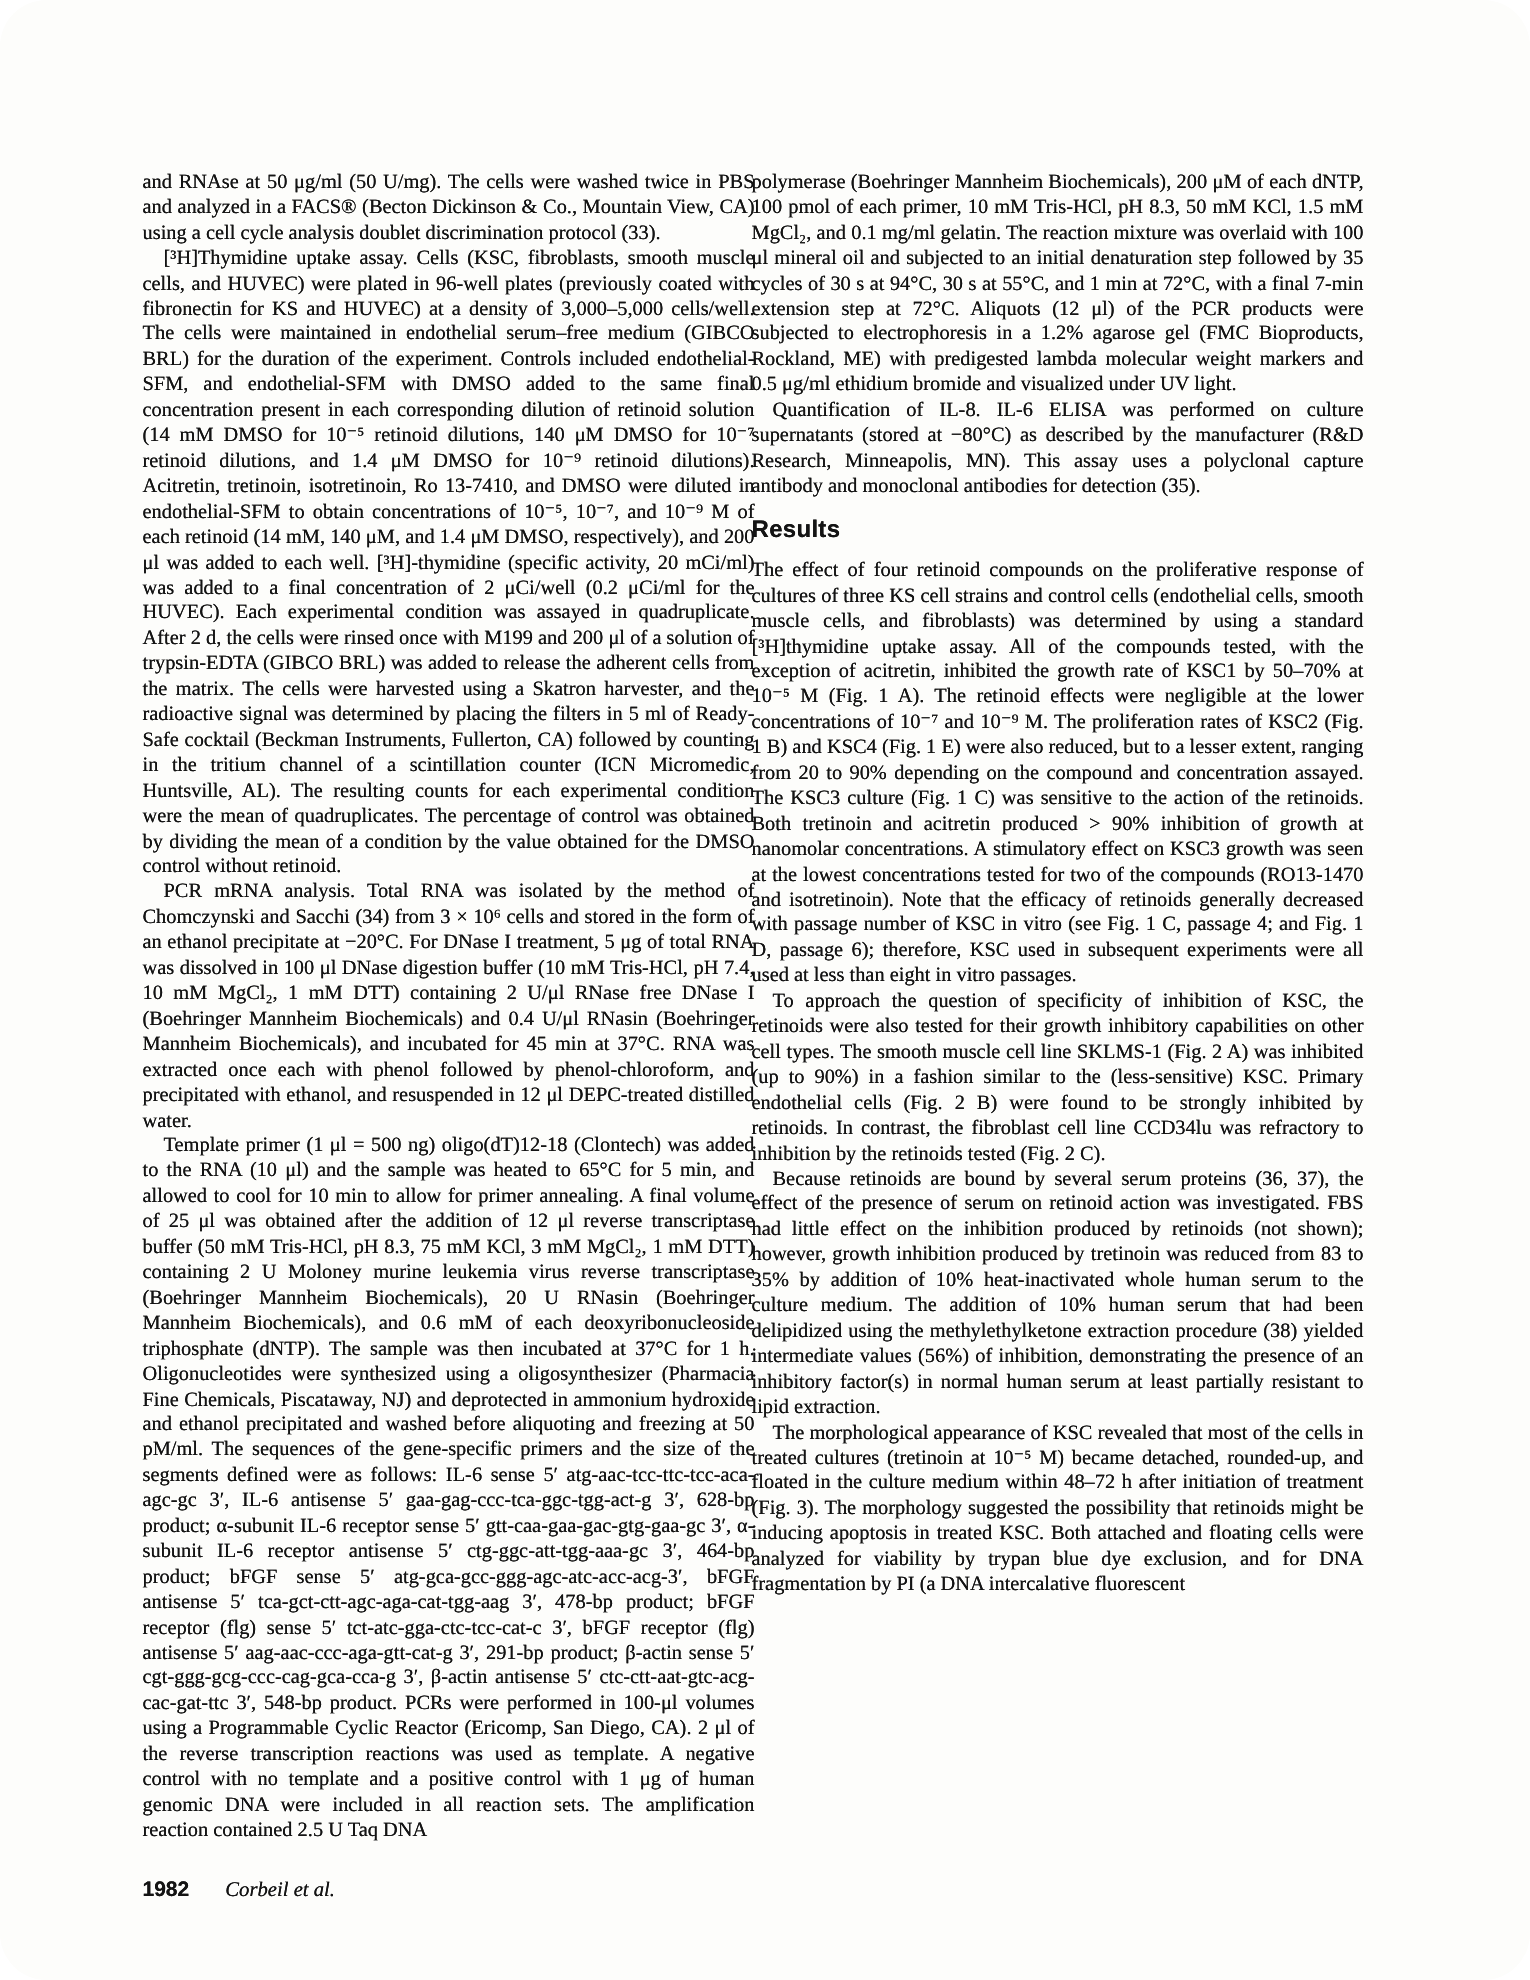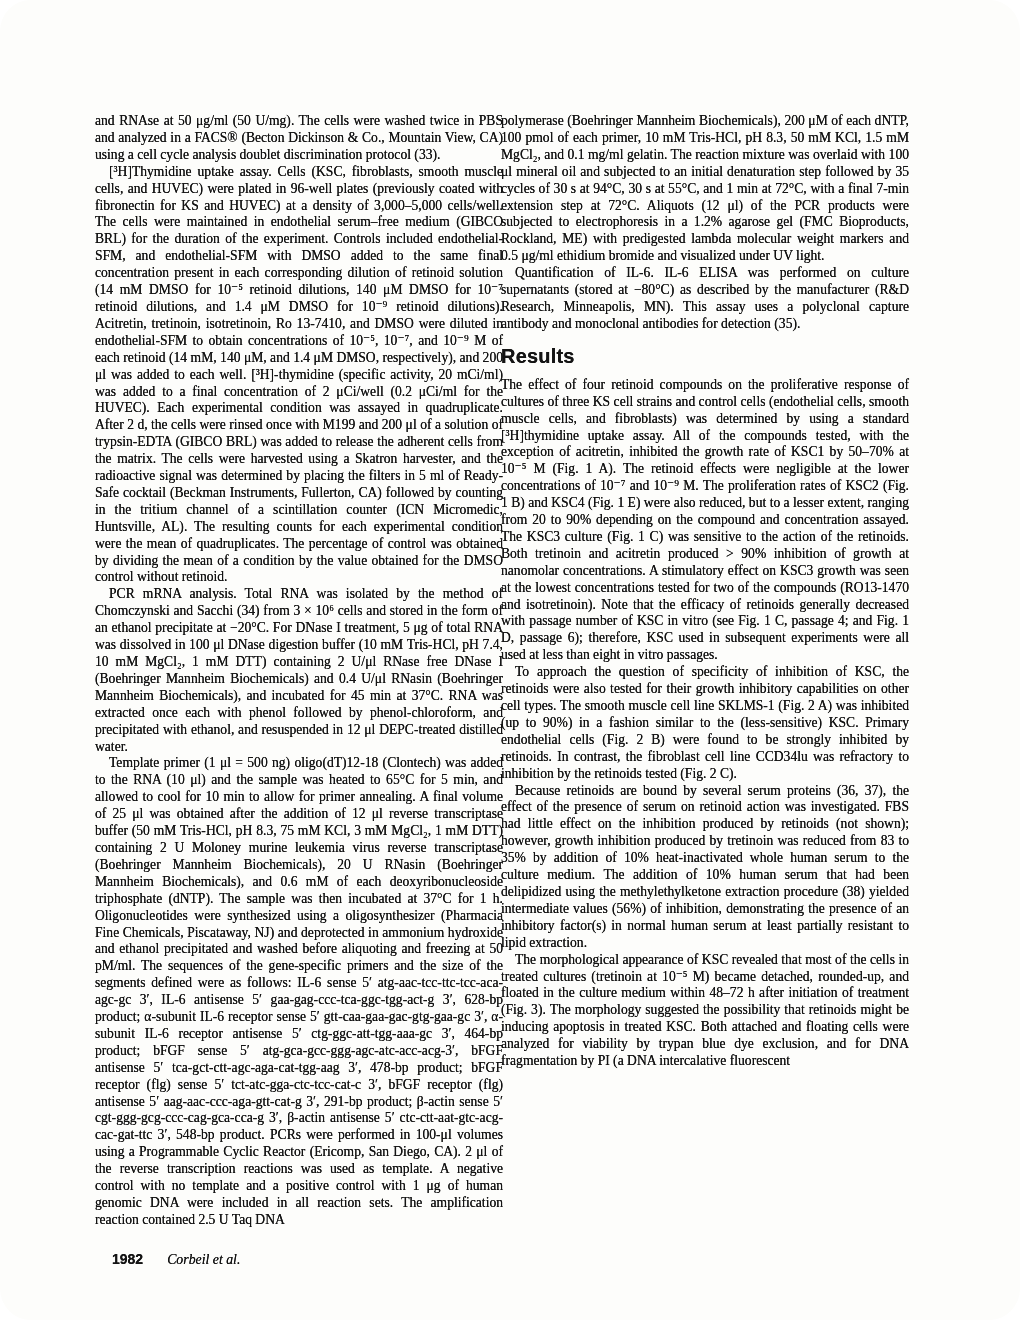--- a/index.html
+++ b/index.html
@@ -28,29 +28,29 @@
     margin: 0;
     text-align: justify;
     font-size: 13.6px;
     line-height: 16.9px;
     text-shadow: 0 0 0.4px currentColor; 
   }
   p.indent { text-indent: 14px; }
   .lead { }
   h2.results-heading {
     font-family: "Liberation Sans", "DejaVu Sans", sans-serif;
-    font-size: 20px;
+    font-size: 16px;
     font-weight: 700;
     letter-spacing: 0.2px;
     margin: 12px 0 9px 0;
     text-shadow: 0 0 0.4px currentColor;
   }
   .footer {
     position: absolute;
-    left: 112px;
+    left: 95px;
     top: 1251px;
     font-size: 13.8px;
     text-shadow: 0 0 0.4px currentColor;
   }
   .page-number {
     font-family: "Liberation Sans", "DejaVu Sans", sans-serif;
     font-weight: 700;
     font-size: 14px;
     margin-right: 24px;
   }
@@ -74,21 +74,21 @@
     <p class="para indent">
       <span class="lead"></span><span>Template primer (1 μl = 500 ng) oligo(dT)12-18 (Clontech) was added to the RNA (10 μl) and the sample was heated to 65°C for 5 min, and allowed to cool for 10 min to allow for primer annealing. A final volume of 25 μl was obtained after the addition of 12 μl reverse transcriptase buffer (50 mM Tris-HCl, pH 8.3, 75 mM KCl, 3 mM MgCl₂, 1 mM DTT) containing 2 U Moloney murine leukemia virus reverse transcriptase (Boehringer Mannheim Biochemicals), 20 U RNasin (Boehringer Mannheim Biochemicals), and 0.6 mM of each deoxyribonucleoside triphosphate (dNTP). The sample was then incubated at 37°C for 1 h. Oligonucleotides were synthesized using a oligosynthesizer (Pharmacia Fine Chemicals, Piscataway, NJ) and deprotected in ammonium hydroxide and ethanol precipitated and washed before aliquoting and freezing at 50 pM/ml. The sequences of the gene-specific primers and the size of the segments defined were as follows: IL-6 sense 5′ atg-aac-tcc-ttc-tcc-aca-agc-gc 3′, IL-6 antisense 5′ gaa-gag-ccc-tca-ggc-tgg-act-g 3′, 628-bp product; α-subunit IL-6 receptor sense 5′ gtt-caa-gaa-gac-gtg-gaa-gc 3′, α-subunit IL-6 receptor antisense 5′ ctg-ggc-att-tgg-aaa-gc 3′, 464-bp product; bFGF sense 5′ atg-gca-gcc-ggg-agc-atc-acc-acg-3′, bFGF antisense 5′ tca-gct-ctt-agc-aga-cat-tgg-aag 3′, 478-bp product; bFGF receptor (flg) sense 5′ tct-atc-gga-ctc-tcc-cat-c 3′, bFGF receptor (flg) antisense 5′ aag-aac-ccc-aga-gtt-cat-g 3′, 291-bp product; β-actin sense 5′ cgt-ggg-gcg-ccc-cag-gca-cca-g 3′, β-actin antisense 5′ ctc-ctt-aat-gtc-acg-cac-gat-ttc 3′, 548-bp product. PCRs were performed in 100-μl volumes using a Programmable Cyclic Reactor (Ericomp, San Diego, CA). 2 μl of the reverse transcription reactions was used as template. A negative control with no template and a positive control with 1 μg of human genomic DNA were included in all reaction sets. The amplification reaction contained 2.5 U Taq DNA</span>
     </p>
   </div>
 
   <div class="column" id="col-right">
     <p class="para">
       <span class="lead"></span><span>polymerase (Boehringer Mannheim Biochemicals), 200 μM of each dNTP, 100 pmol of each primer, 10 mM Tris-HCl, pH 8.3, 50 mM KCl, 1.5 mM MgCl₂, and 0.1 mg/ml gelatin. The reaction mixture was overlaid with 100 μl mineral oil and subjected to an initial denaturation step followed by 35 cycles of 30 s at 94°C, 30 s at 55°C, and 1 min at 72°C, with a final 7-min extension step at 72°C. Aliquots (12 μl) of the PCR products were subjected to electrophoresis in a 1.2% agarose gel (FMC Bioproducts, Rockland, ME) with predigested lambda molecular weight markers and 0.5 μg/ml ethidium bromide and visualized under UV light.</span>
     </p>
     <p class="para indent">
-      <span class="lead">Quantification of IL-6.</span><span> IL-6 ELISA was performed on culture supernatants (stored at −80°C) as described by the manufacturer (R&amp;D Research, Minneapolis, MN). This assay uses a polyclonal capture antibody and monoclonal antibodies for detection (35).</span>
+      <span class="lead">Quantification of IL-8.</span><span> IL-6 ELISA was performed on culture supernatants (stored at −80°C) as described by the manufacturer (R&amp;D Research, Minneapolis, MN). This assay uses a polyclonal capture antibody and monoclonal antibodies for detection (35).</span>
     </p>
     <h2 class="results-heading">Results</h2>
     <p class="para">
       <span class="lead"></span><span>The effect of four retinoid compounds on the proliferative response of cultures of three KS cell strains and control cells (endothelial cells, smooth muscle cells, and fibroblasts) was determined by using a standard [³H]thymidine uptake assay. All of the compounds tested, with the exception of acitretin, inhibited the growth rate of KSC1 by 50–70% at 10⁻⁵ M (Fig. 1 A). The retinoid effects were negligible at the lower concentrations of 10⁻⁷ and 10⁻⁹ M. The proliferation rates of KSC2 (Fig. 1 B) and KSC4 (Fig. 1 E) were also reduced, but to a lesser extent, ranging from 20 to 90% depending on the compound and concentration assayed. The KSC3 culture (Fig. 1 C) was sensitive to the action of the retinoids. Both tretinoin and acitretin produced &gt; 90% inhibition of growth at nanomolar concentrations. A stimulatory effect on KSC3 growth was seen at the lowest concentrations tested for two of the compounds (RO13-1470 and isotretinoin). Note that the efficacy of retinoids generally decreased with passage number of KSC in vitro (see Fig. 1 C, passage 4; and Fig. 1 D, passage 6); therefore, KSC used in subsequent experiments were all used at less than eight in vitro passages.</span>
     </p>
     <p class="para indent">
       <span class="lead"></span><span>To approach the question of specificity of inhibition of KSC, the retinoids were also tested for their growth inhibitory capabilities on other cell types. The smooth muscle cell line SKLMS-1 (Fig. 2 A) was inhibited (up to 90%) in a fashion similar to the (less-sensitive) KSC. Primary endothelial cells (Fig. 2 B) were found to be strongly inhibited by retinoids. In contrast, the fibroblast cell line CCD34lu was refractory to inhibition by the retinoids tested (Fig. 2 C).</span>
     </p>
     <p class="para indent">
       <span class="lead"></span><span>Because retinoids are bound by several serum proteins (36, 37), the effect of the presence of serum on retinoid action was investigated. FBS had little effect on the inhibition produced by retinoids (not shown); however, growth inhibition produced by tretinoin was reduced from 83 to 35% by addition of 10% heat-inactivated whole human serum to the culture medium. The addition of 10% human serum that had been delipidized using the methylethylketone extraction procedure (38) yielded intermediate values (56%) of inhibition, demonstrating the presence of an inhibitory factor(s) in normal human serum at least partially resistant to lipid extraction.</span>

